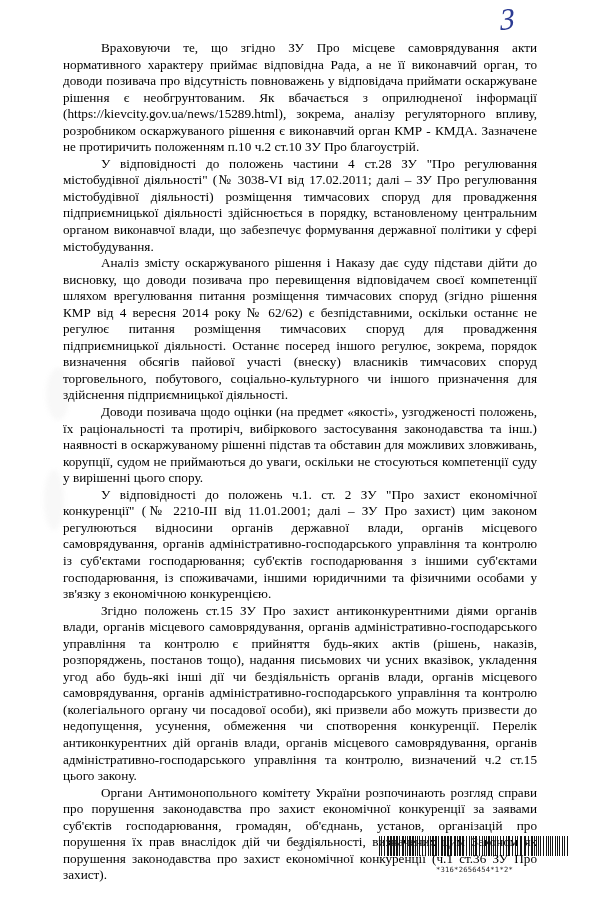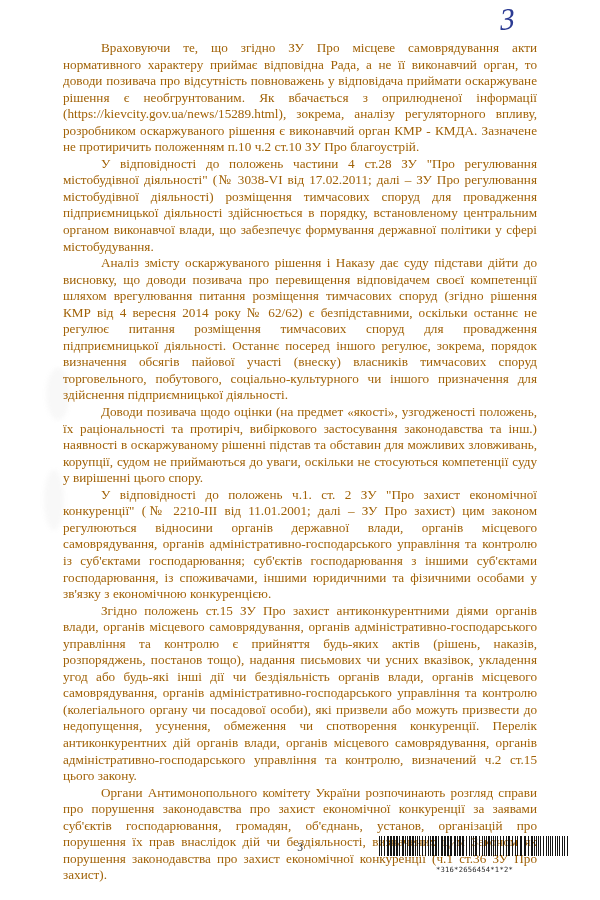--- a/index.html
+++ b/index.html
@@ -35,21 +35,21 @@
     width: 474px;
   }
   p.para {
     margin: 0 0 0 0;
     text-indent: 38px;
     text-align: justify;
     font-size: 13.2px;
     line-height: 16.55px;
     letter-spacing: 0.0px;
     word-spacing: 0.1px;
-    color: #a16207;
+    color: #000000;
   }
   .page-number {
     position: absolute;
     top: 841px;
     left: 0;
     width: 600px;
     text-align: center;
     font-size: 11.5px;
     color: #2a2a2a;
   }

